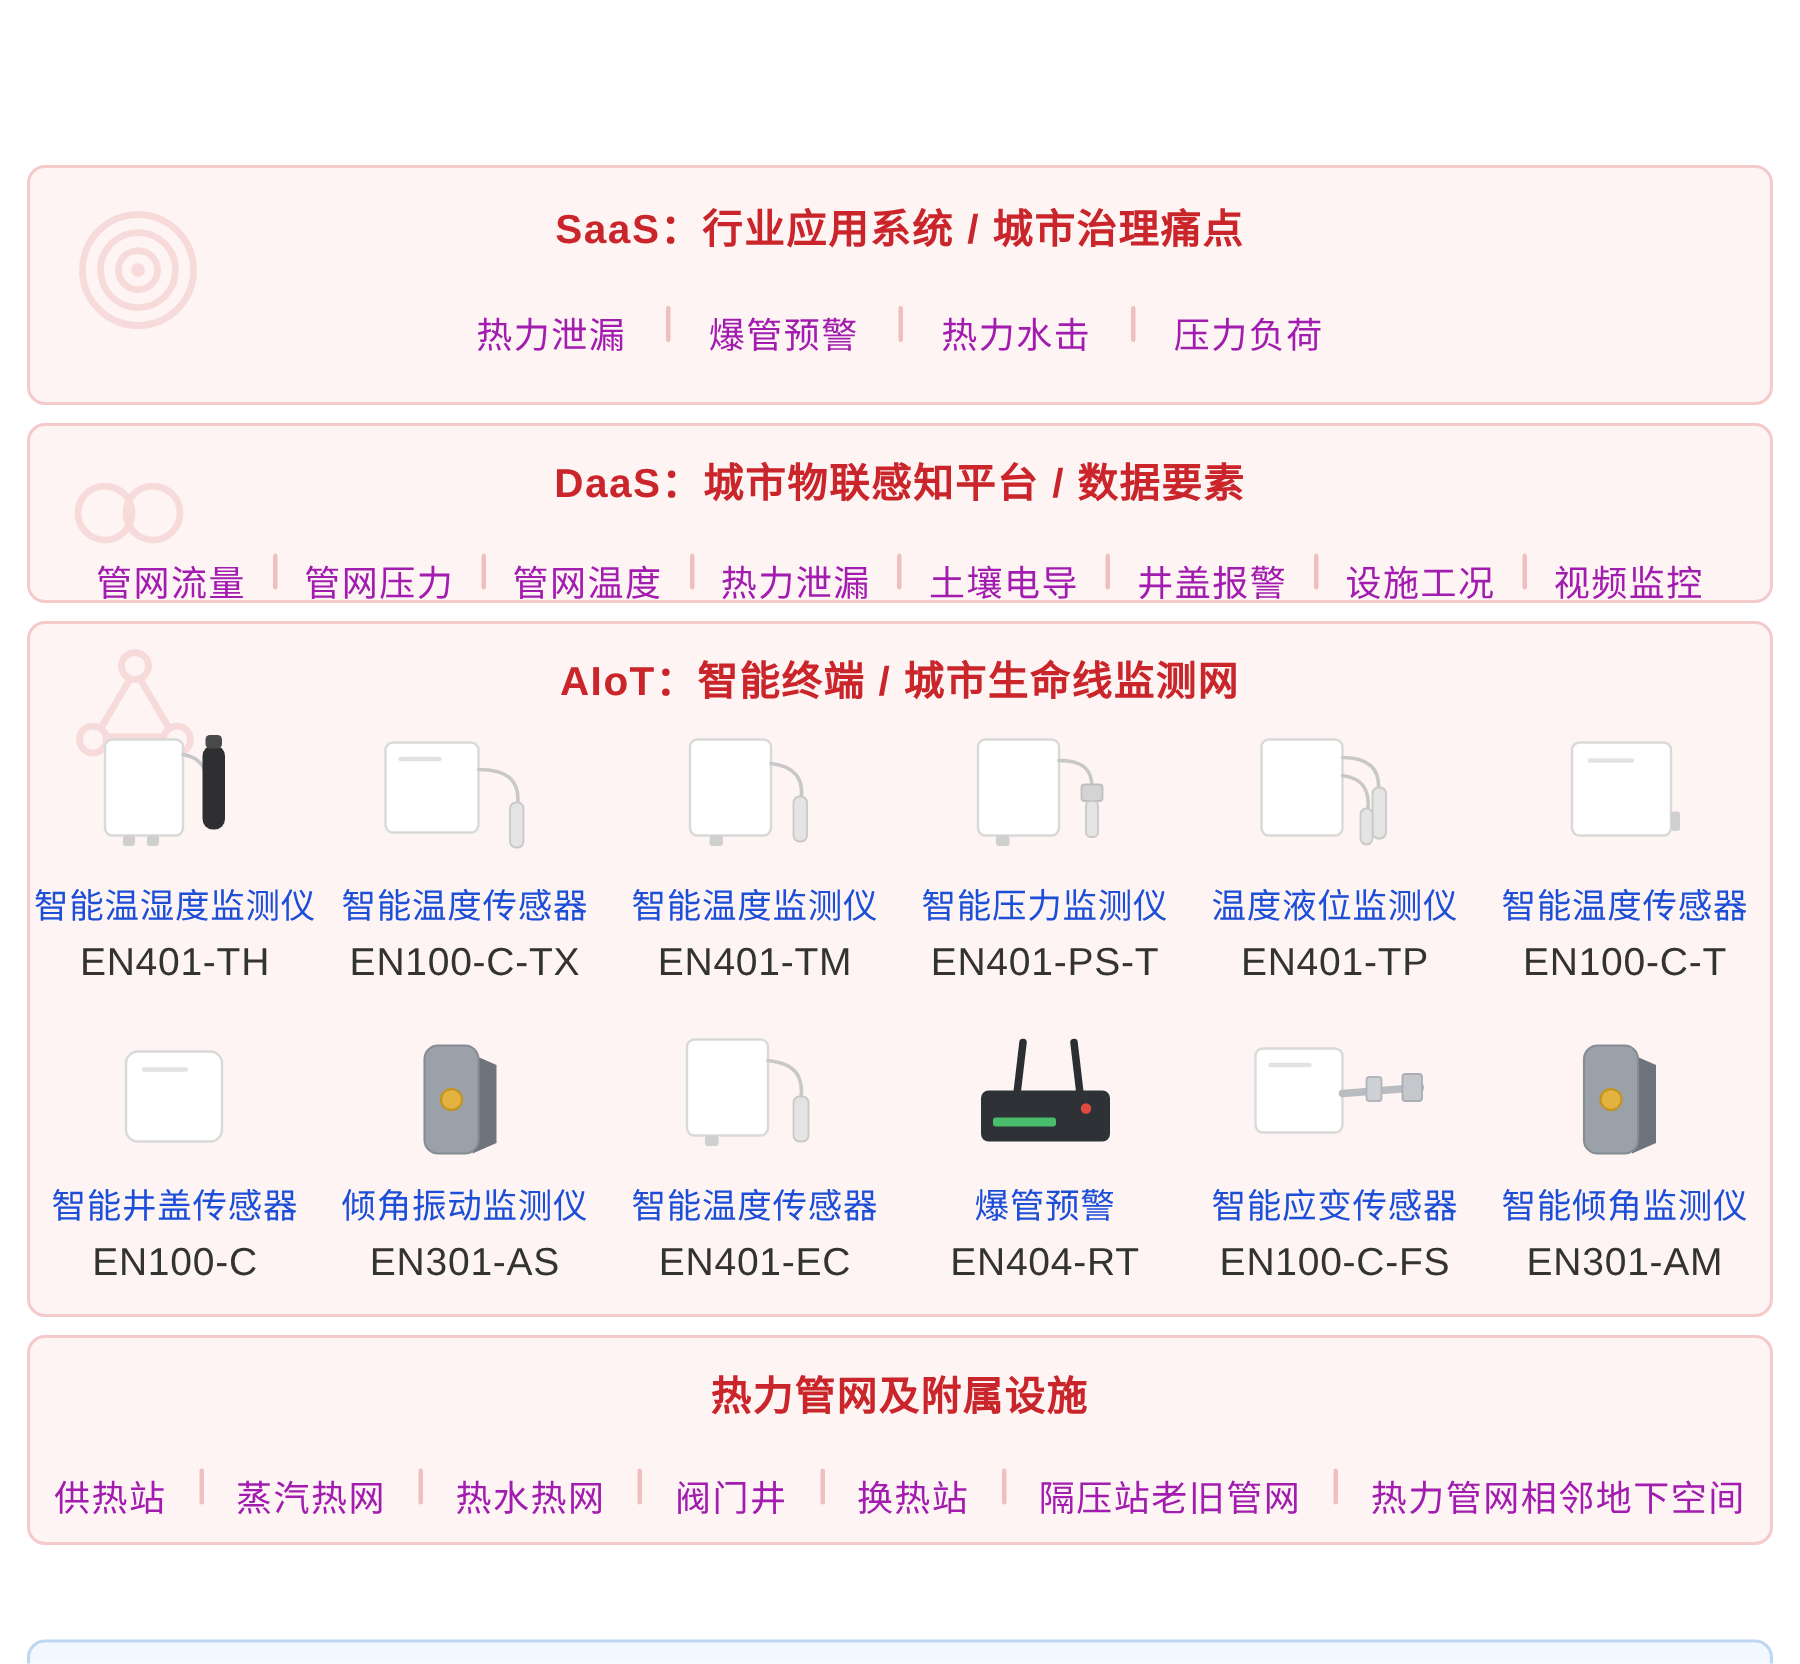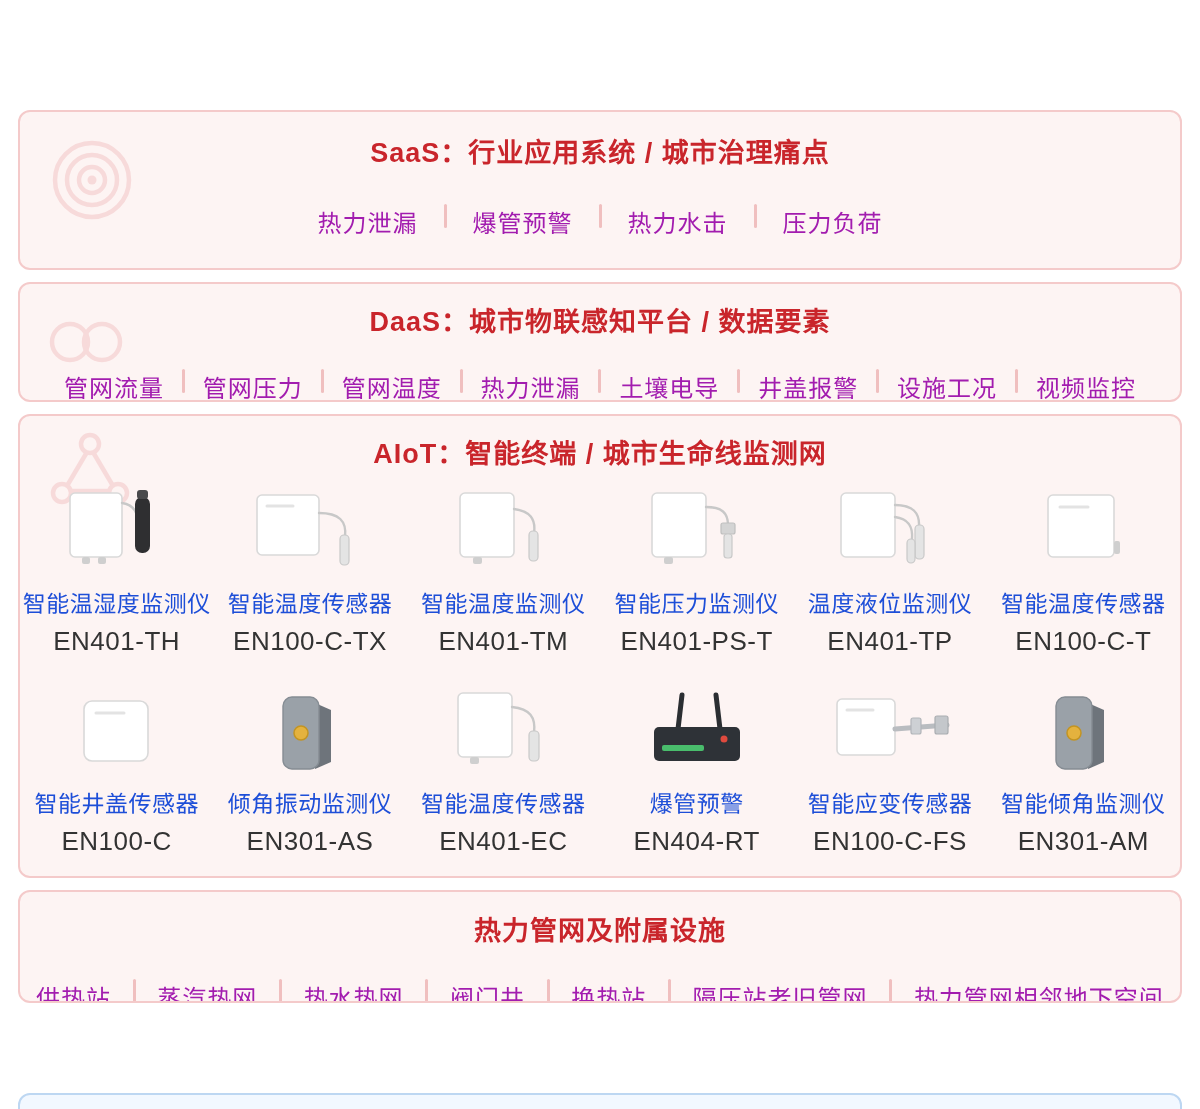--- a/index.html
+++ b/index.html
@@ -49,21 +49,21 @@
   .product-grid {
     position:relative; z-index:2;
     display:grid; grid-template-columns:repeat(6,1fr);
     row-gap:26px; margin-top:12px;
   }
   .product { display:flex; flex-direction:column; align-items:center; }
   .product-image { width:150px; height:100px; }
   .product-name { font-size:23px; color:#1d4ed8; margin-top:2px; letter-spacing:0.5px; white-space:nowrap; }
   .product-model { font-size:26px; color:#333333; margin-top:7px; letter-spacing:0.5px; }
 
-  .card-pipe { height:113px; padding-top:17px; }
+  .card-pipe { height:140px; padding-top:17px; }
   .card-pipe .items { justify-content:space-between; margin-top:31px; padding:0 16px; }
 
   .watermark { position:absolute; z-index:1; }
   .wm-saas { left:26px; top:22px; }
   .wm-daas { left:20px; top:28px; }
   .wm-aiot { left:28px; top:14px; }
 
   .next-edge {
     position:absolute; left:18px; right:18px; top:1093px; height:40px;
     border:2px solid #bdd7f2; background:#f2f8ff;

